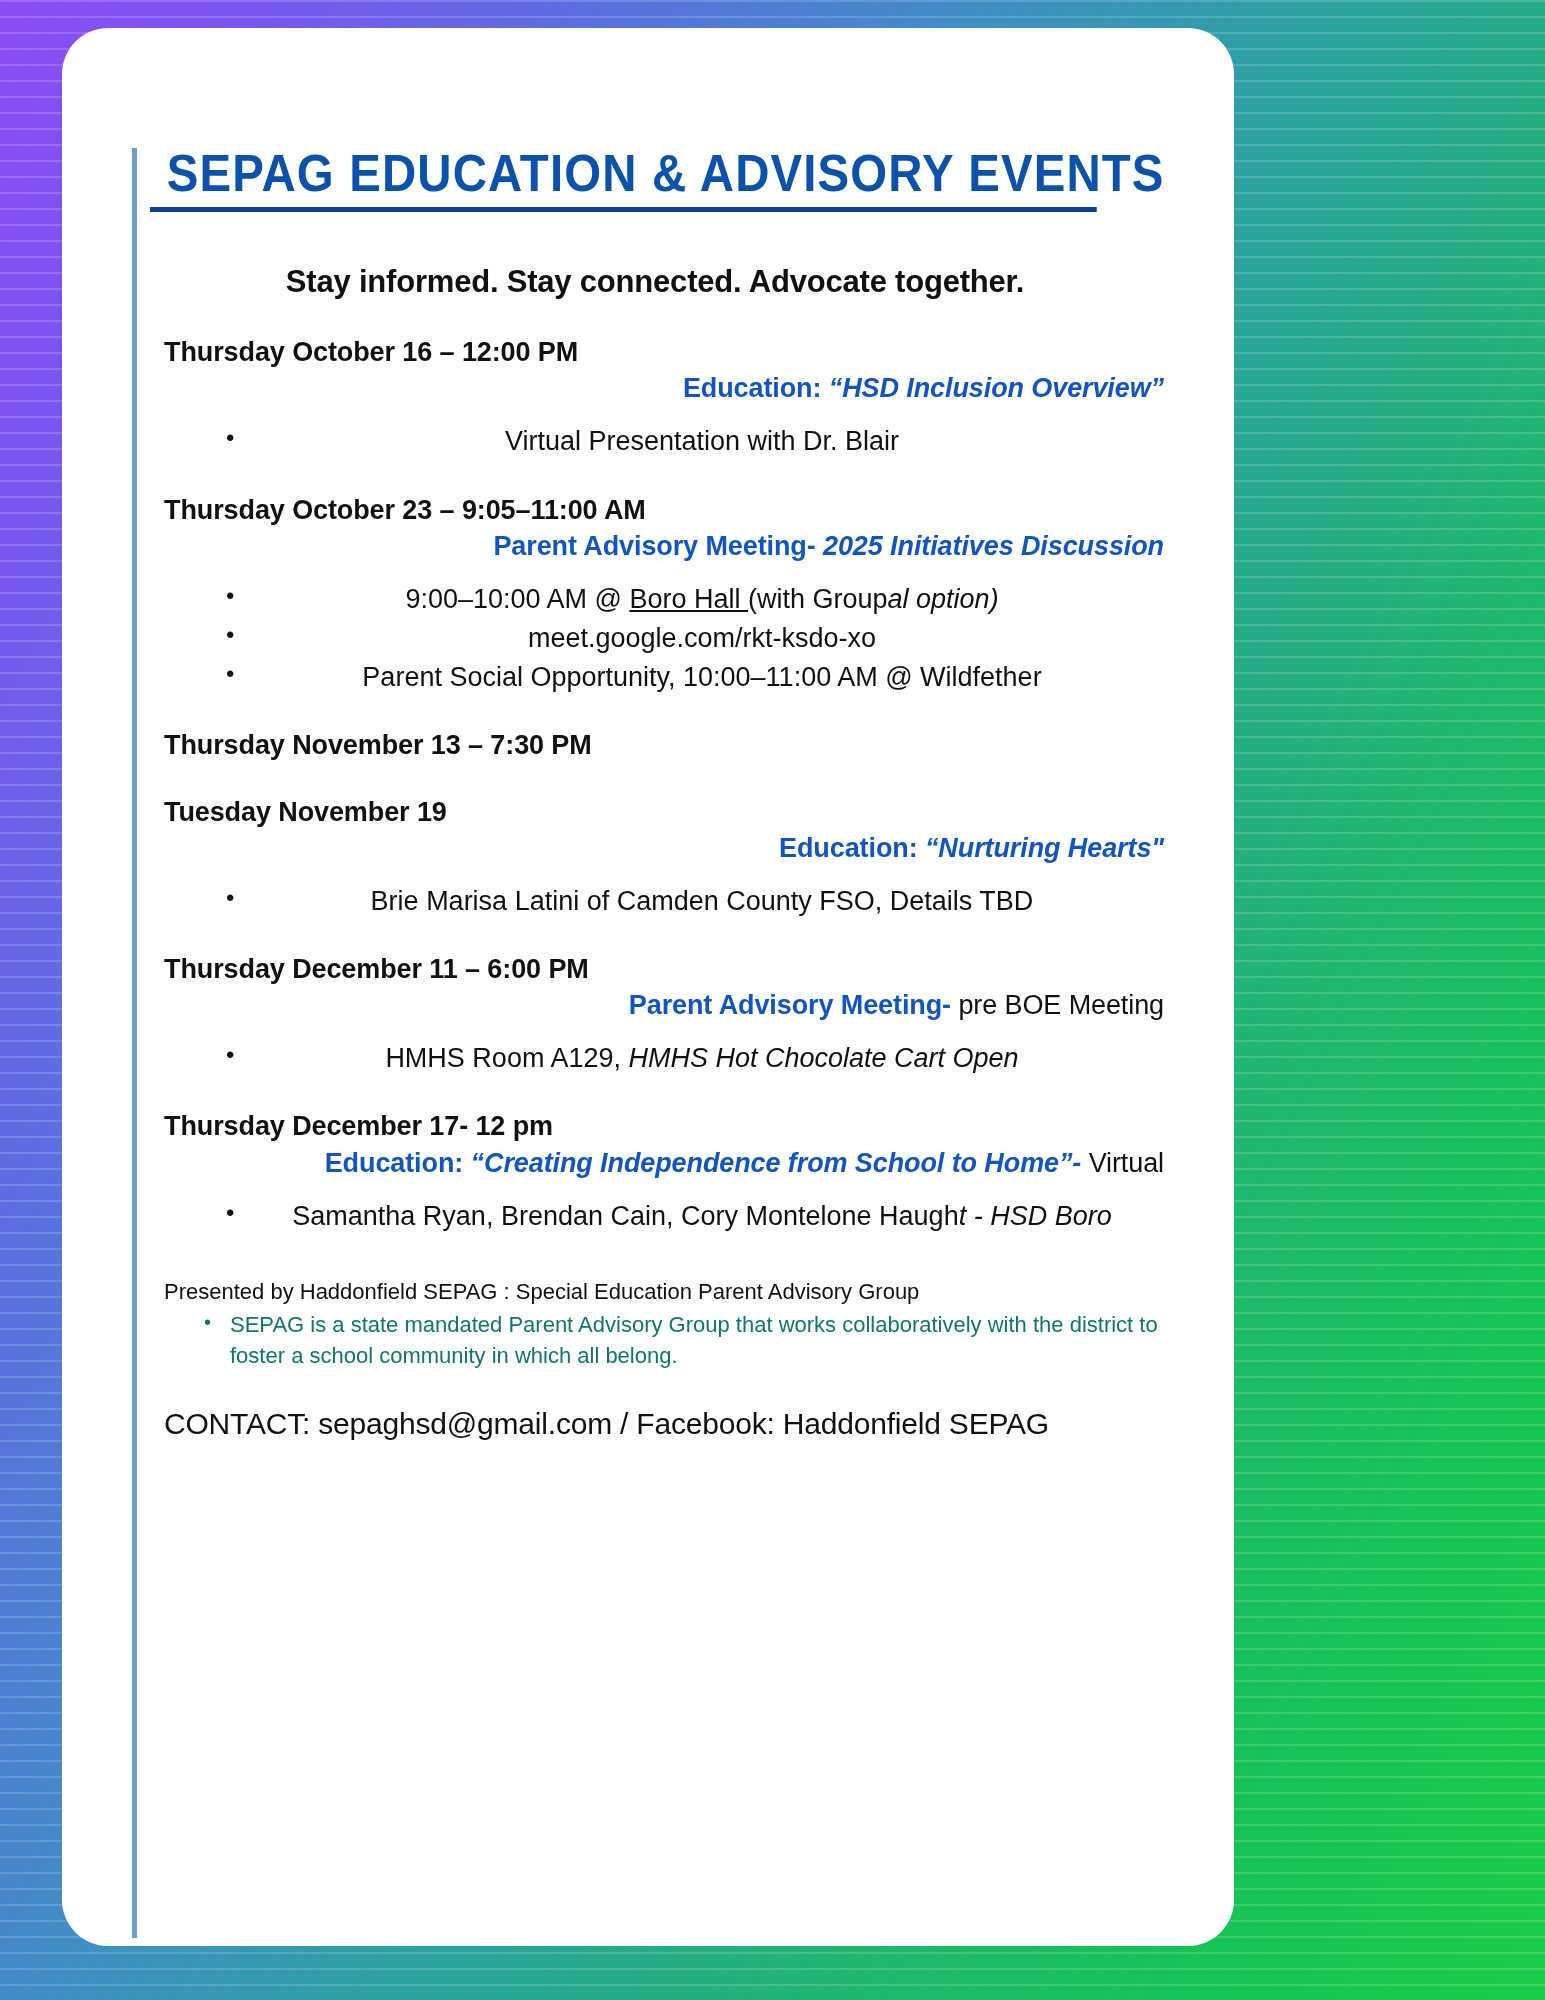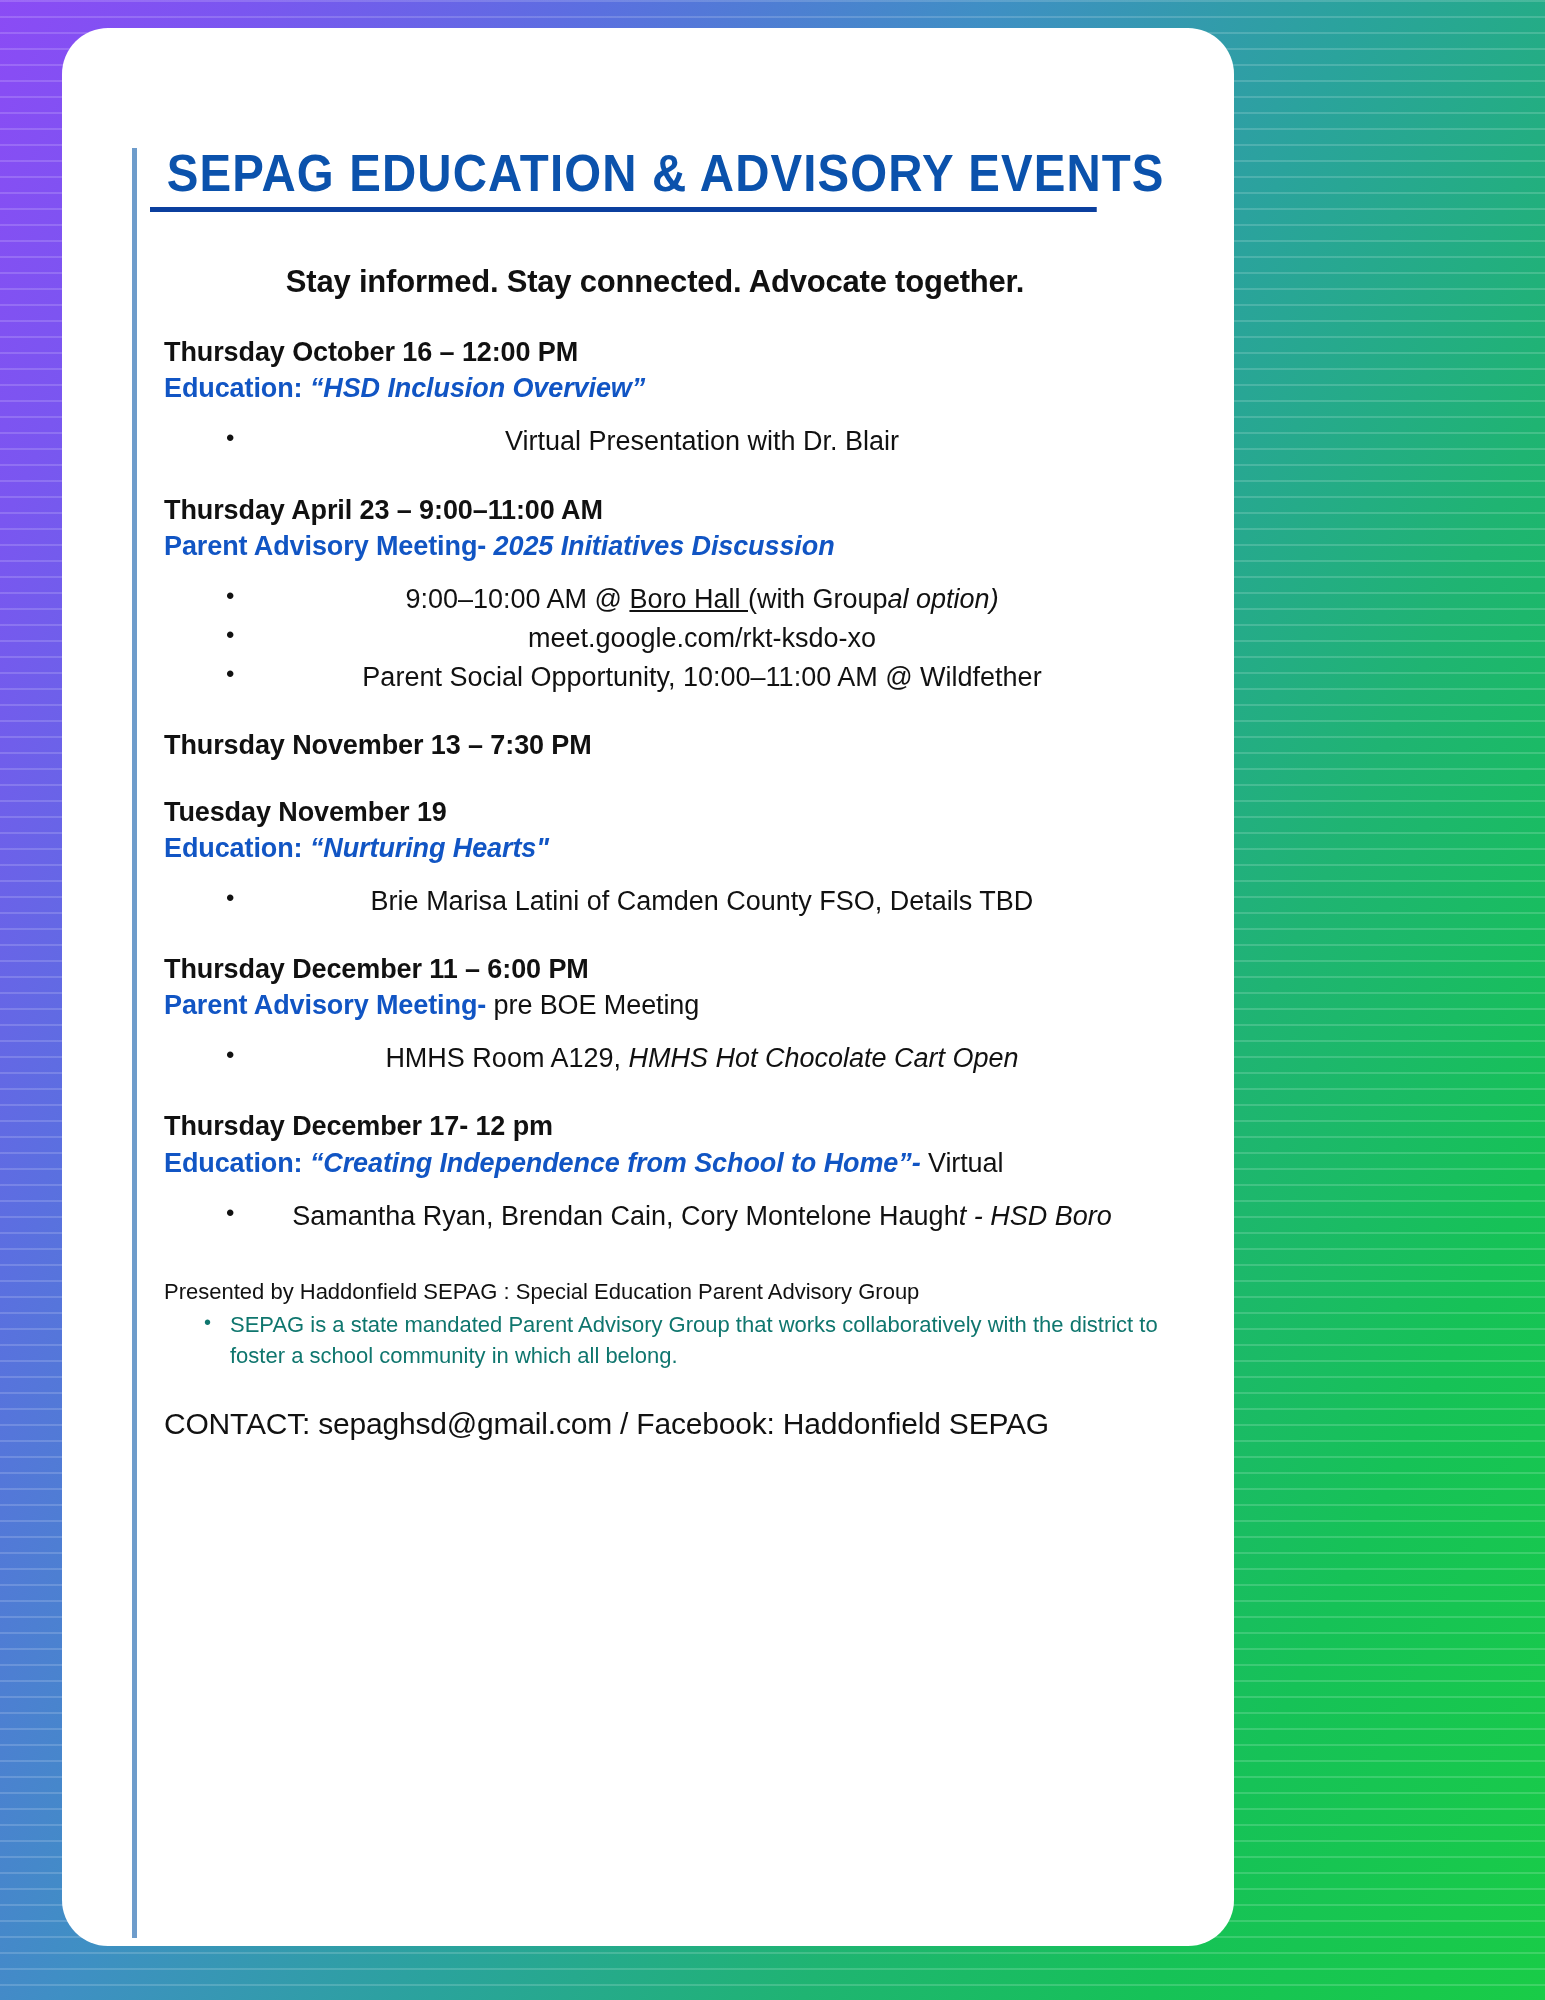--- a/index.html
+++ b/index.html
@@ -123,20 +123,21 @@
     font-weight: bold;
     color: #111111;
     line-height: 1.34;
     letter-spacing: -0.1px;
   }
   .ev-head {
     font-size: 27px;
     line-height: 1.34;
     color: #111111;
     letter-spacing: -0.1px;
+    text-align: right;
   }
   .ev-head .lbl {
     color: #1155c4;
     font-weight: bold;
   }
   .ev-head .ttl {
     color: #1155c4;
     font-weight: bold;
     font-style: italic;
   }
@@ -227,21 +228,21 @@
           <div class="ev-head">
             <span class="lbl">Education:</span>
             <span class="ttl">“HSD Inclusion Overview”</span>
           </div>
           <ul class="bul">
             <li>Virtual Presentation with Dr. Blair</li>
           </ul>
         </div>
 
         <div class="event">
-          <div class="ev-date">Thursday April 23 – 9:00–11:00 AM</div>
+          <div class="ev-date">Thursday October 23 – 9:05–11:00 AM</div>
           <div class="ev-head">
             <span class="lbl">Parent Advisory Meeting-</span>
             <span class="ttl">2025 Initiatives Discussion</span>
           </div>
           <ul class="bul">
             <li><span>9:00–10:00 AM @ </span><span class="uline">Boro Hall </span><span>(with Group</span><span class="ital">al option)</span></li>
             <li>meet.google.com/rkt-ksdo-xo</li>
             <li>Parent Social Opportunity, 10:00–11:00 AM @ Wildfether</li>
           </ul>
         </div>

